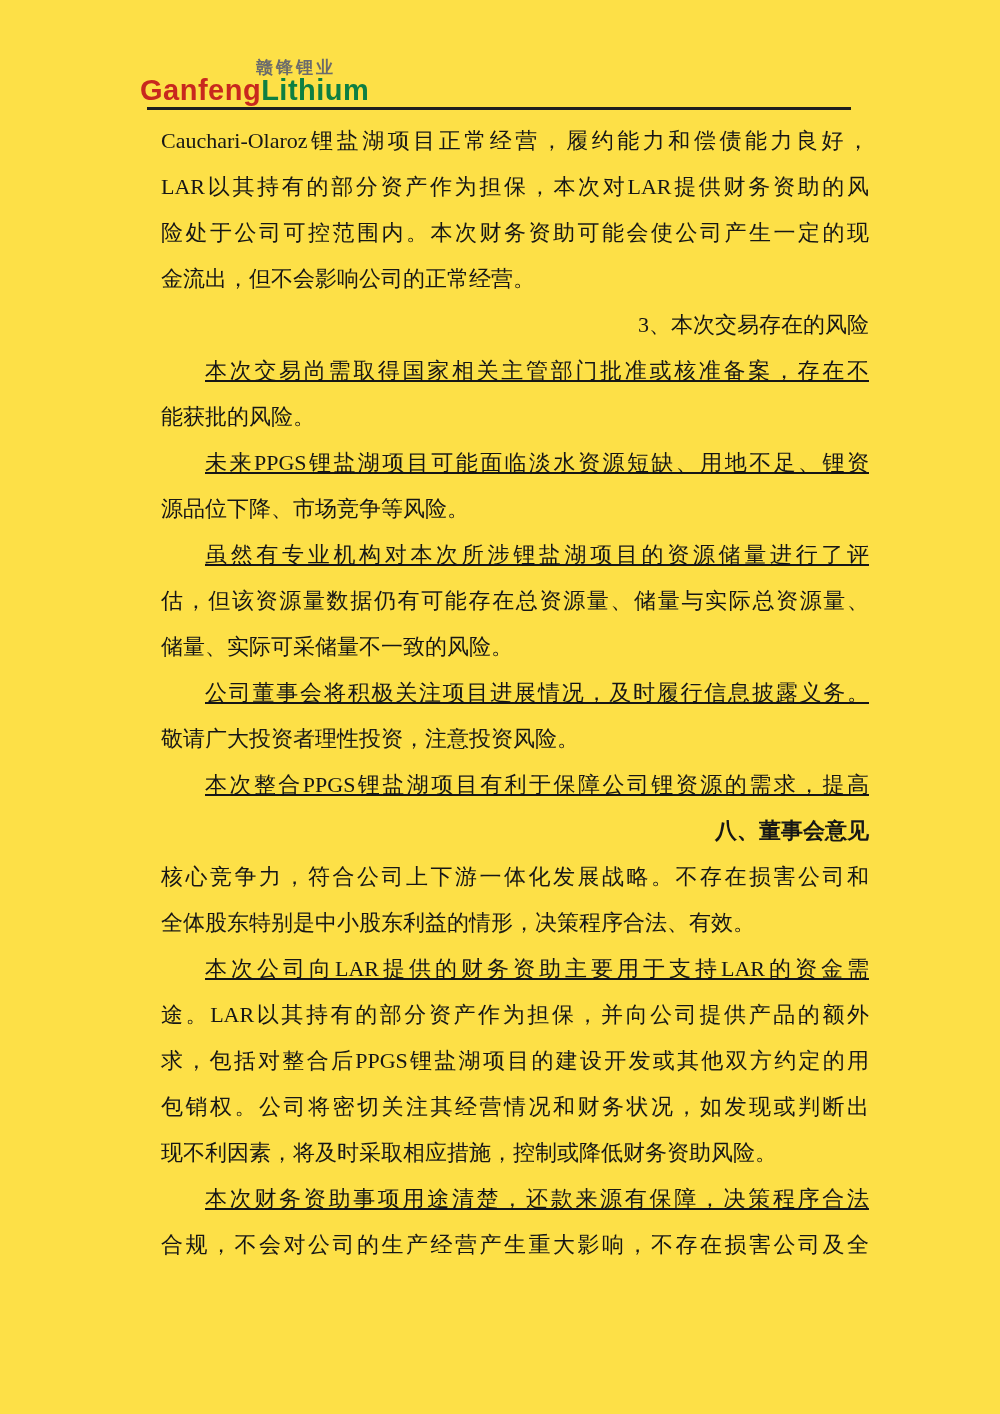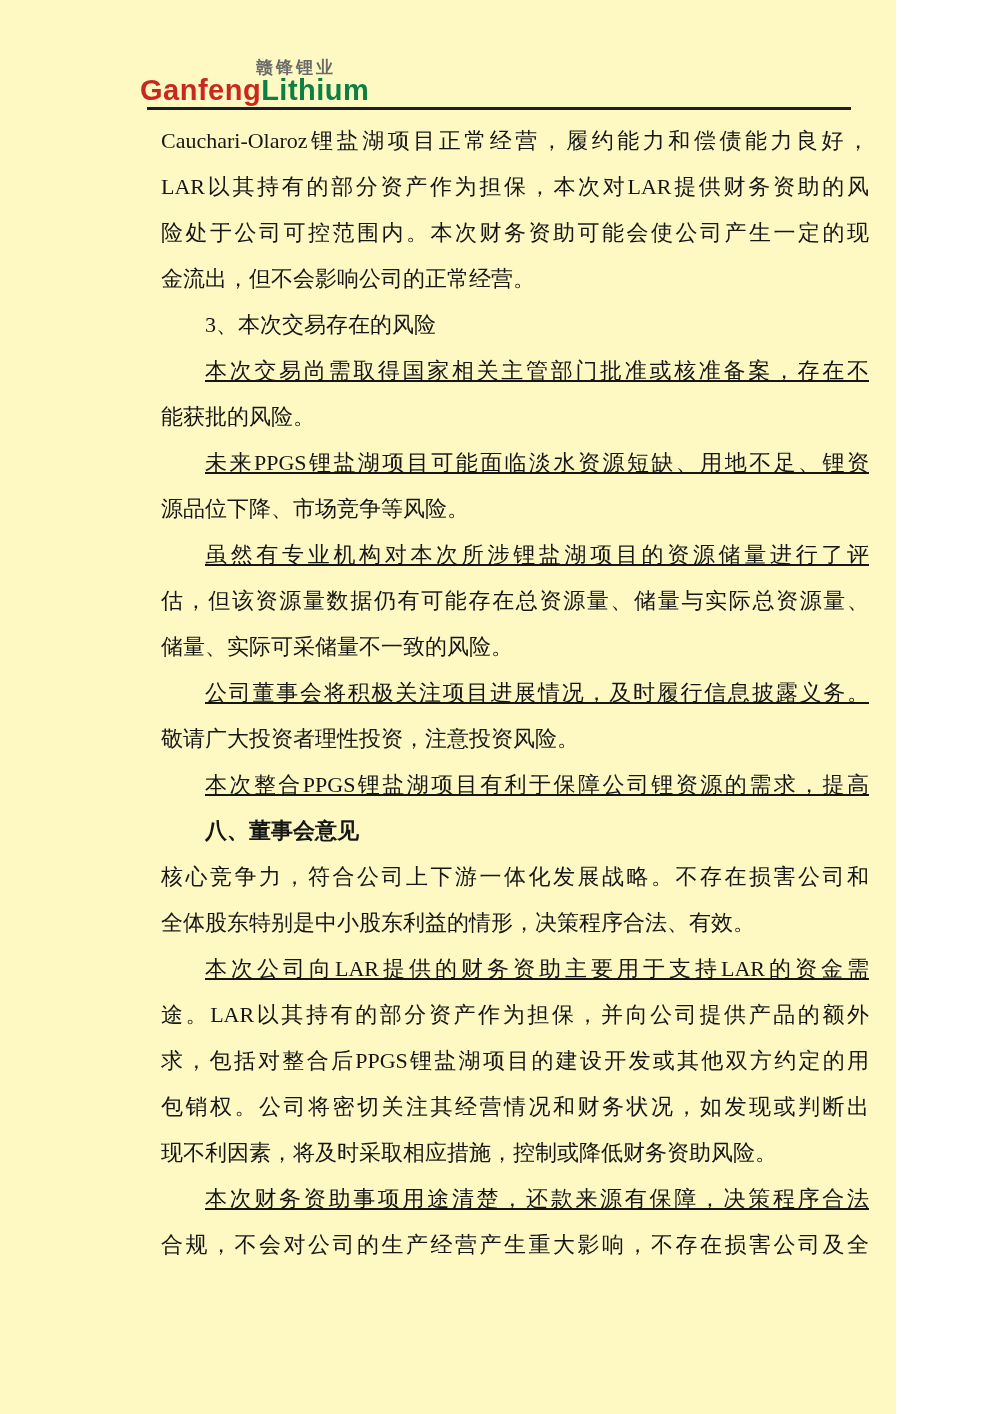--- a/index.html
+++ b/index.html
@@ -1,20 +1,20 @@
 <!DOCTYPE html>
 <html><head>
 <meta charset="utf-8">
 <style>
   html, body { margin: 0; padding: 0; background: #ffffff; }
   .page {
     position: relative;
-    width: 896px;
+    width: 1000px;
     height: 1414px;
-    background: #fef9c3;
+    background: #fde047;
     overflow: hidden;
     font-family: "Liberation Serif", serif;
   }
   
   .letterhead { position: absolute; left: 0; top: 0; width: 100%; }
   .logo-cn {
     position: absolute;
     left: 256px;
     top: 56px;
     font-family: "Liberation Sans", sans-serif;
@@ -55,21 +55,21 @@
     font-size: 22px;
     white-space: nowrap;
     overflow: visible;
   }
   .line.fill {
     white-space: normal;
     text-align: justify;
     text-align-last: justify;
     text-justify: inter-character;
   }
-  .line.indent { padding-left: 44px; }
+  .line.indent { padding-left: 44px; text-align: right; }
   .line.indent.fill { padding-left: 44px; text-decoration: underline; }
   .line.bold { font-weight: bold; }
 </style>
 </head>
 <body>
 
 <div class="page">
 
   <header class="letterhead">
     <div class="logo-cn" style="color: rgb(107, 107, 107);">赣锋锂业</div>

